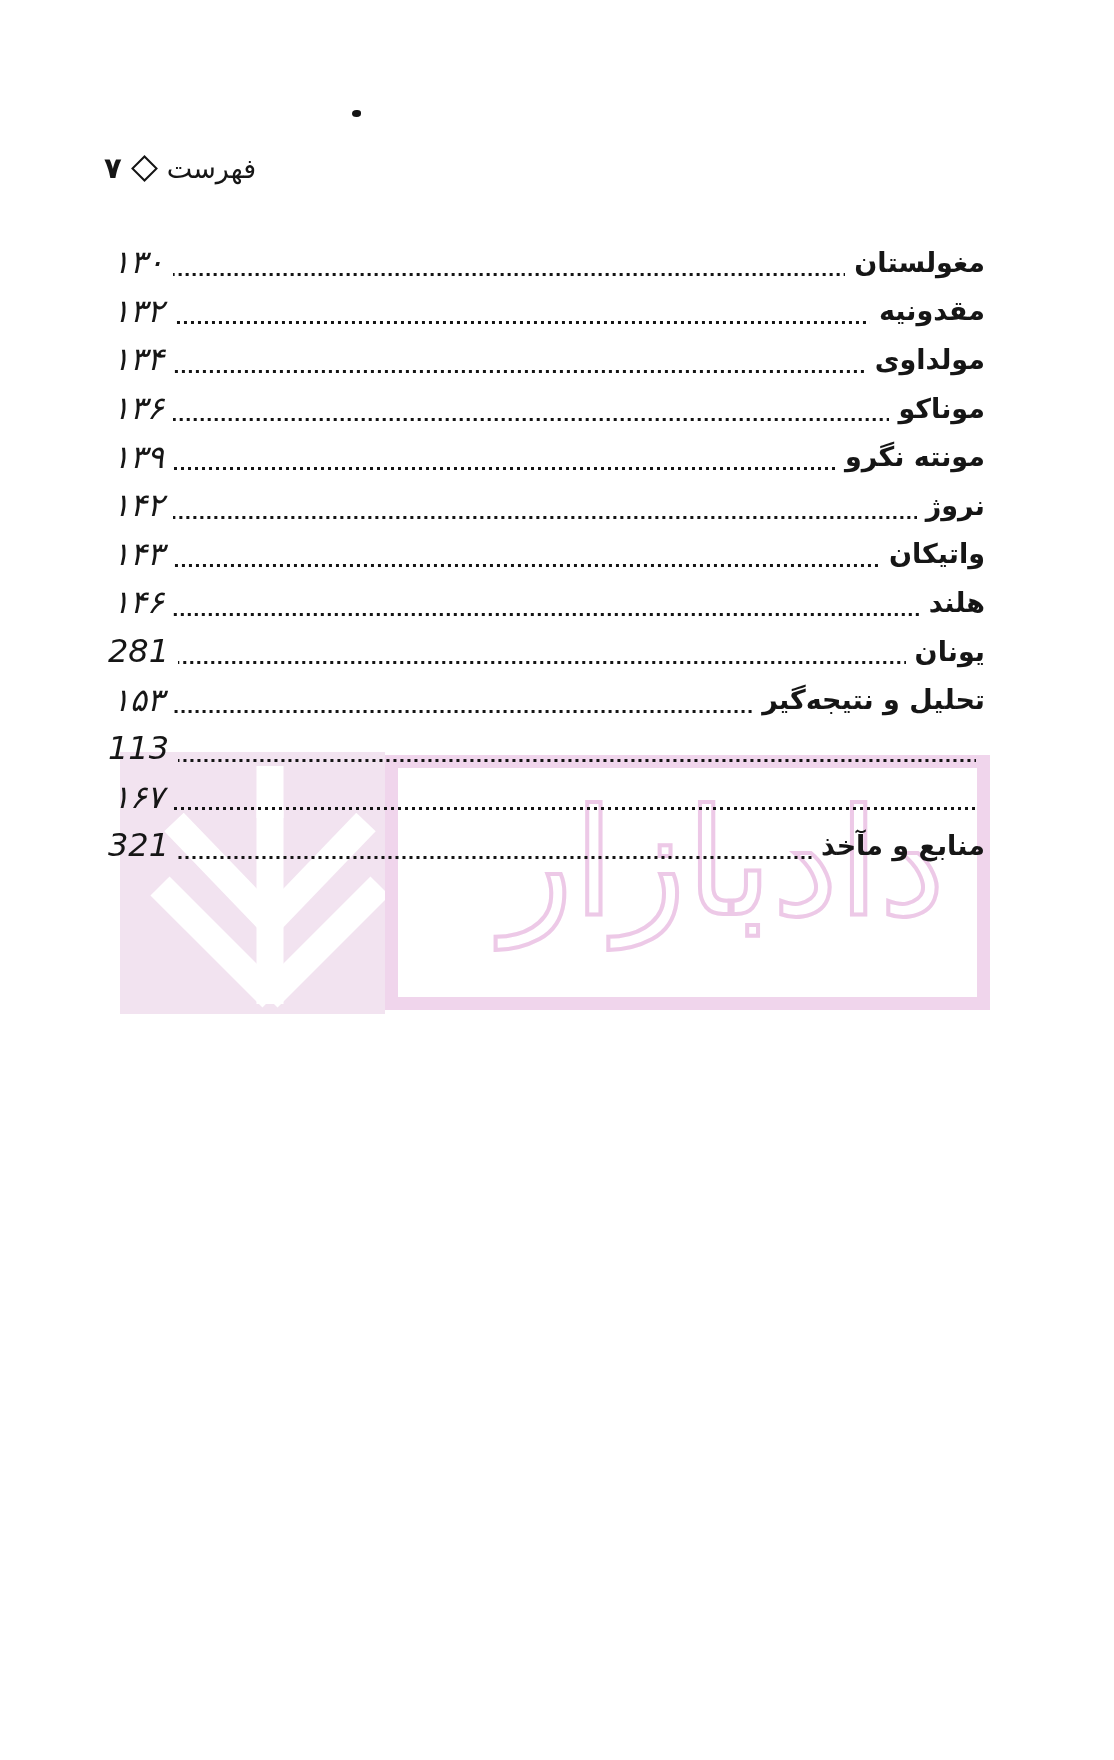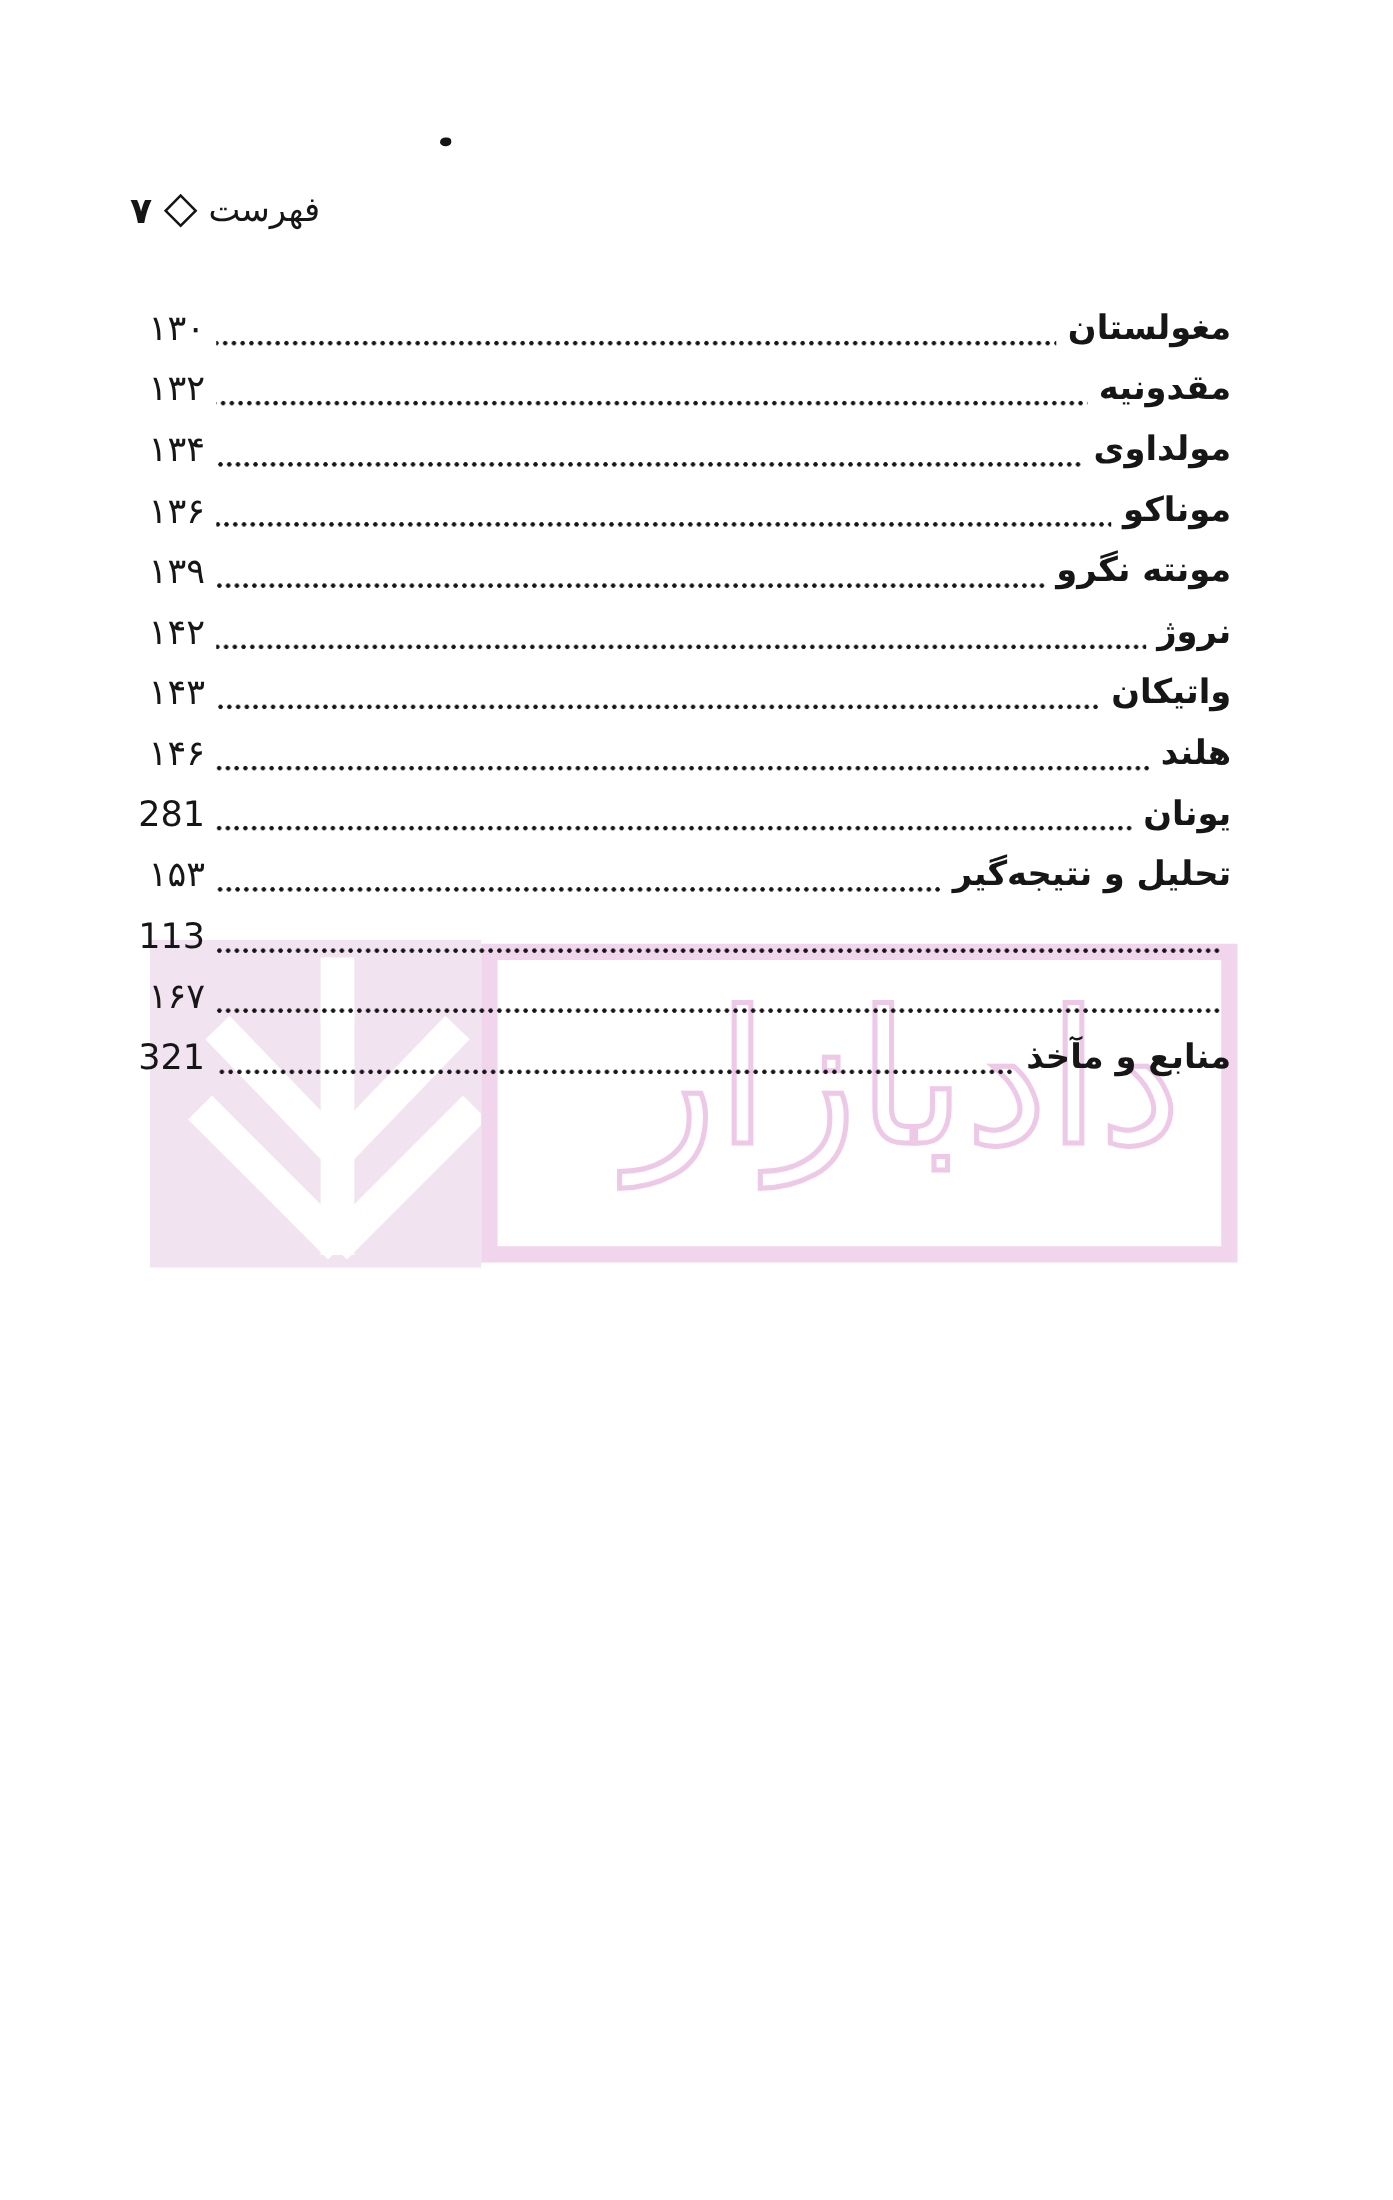--- a/index.html
+++ b/index.html
@@ -67,21 +67,21 @@
   .toc-title{flex:0 0 auto;white-space:nowrap;font-weight:bold;}
   .toc-leader{
     flex:1 1 auto;min-width:0;height:5px;
     margin:0 9px;
     align-self:flex-end;margin-bottom:10px;
     background-image:radial-gradient(circle,#141414 1.55px,transparent 1.9px);
     background-size:7px 5px;
     background-repeat:repeat-x;
     background-position:center;
   }
-  .toc-page{flex:0 0 auto;white-space:nowrap;min-width:56px;font-size:28px;}
+  .toc-page{flex:0 0 auto;white-space:nowrap;min-width:56px;font-size:32px;font-style:italic;}
 </style>
 </head>
 <body>
 
 <div class="page">
 
   <div class="watermark">
     <div class="wm-box">
       <svg viewBox="0 0 265 262">
         <g stroke="#ffffff" stroke-width="27" fill="none" stroke-linecap="butt">

